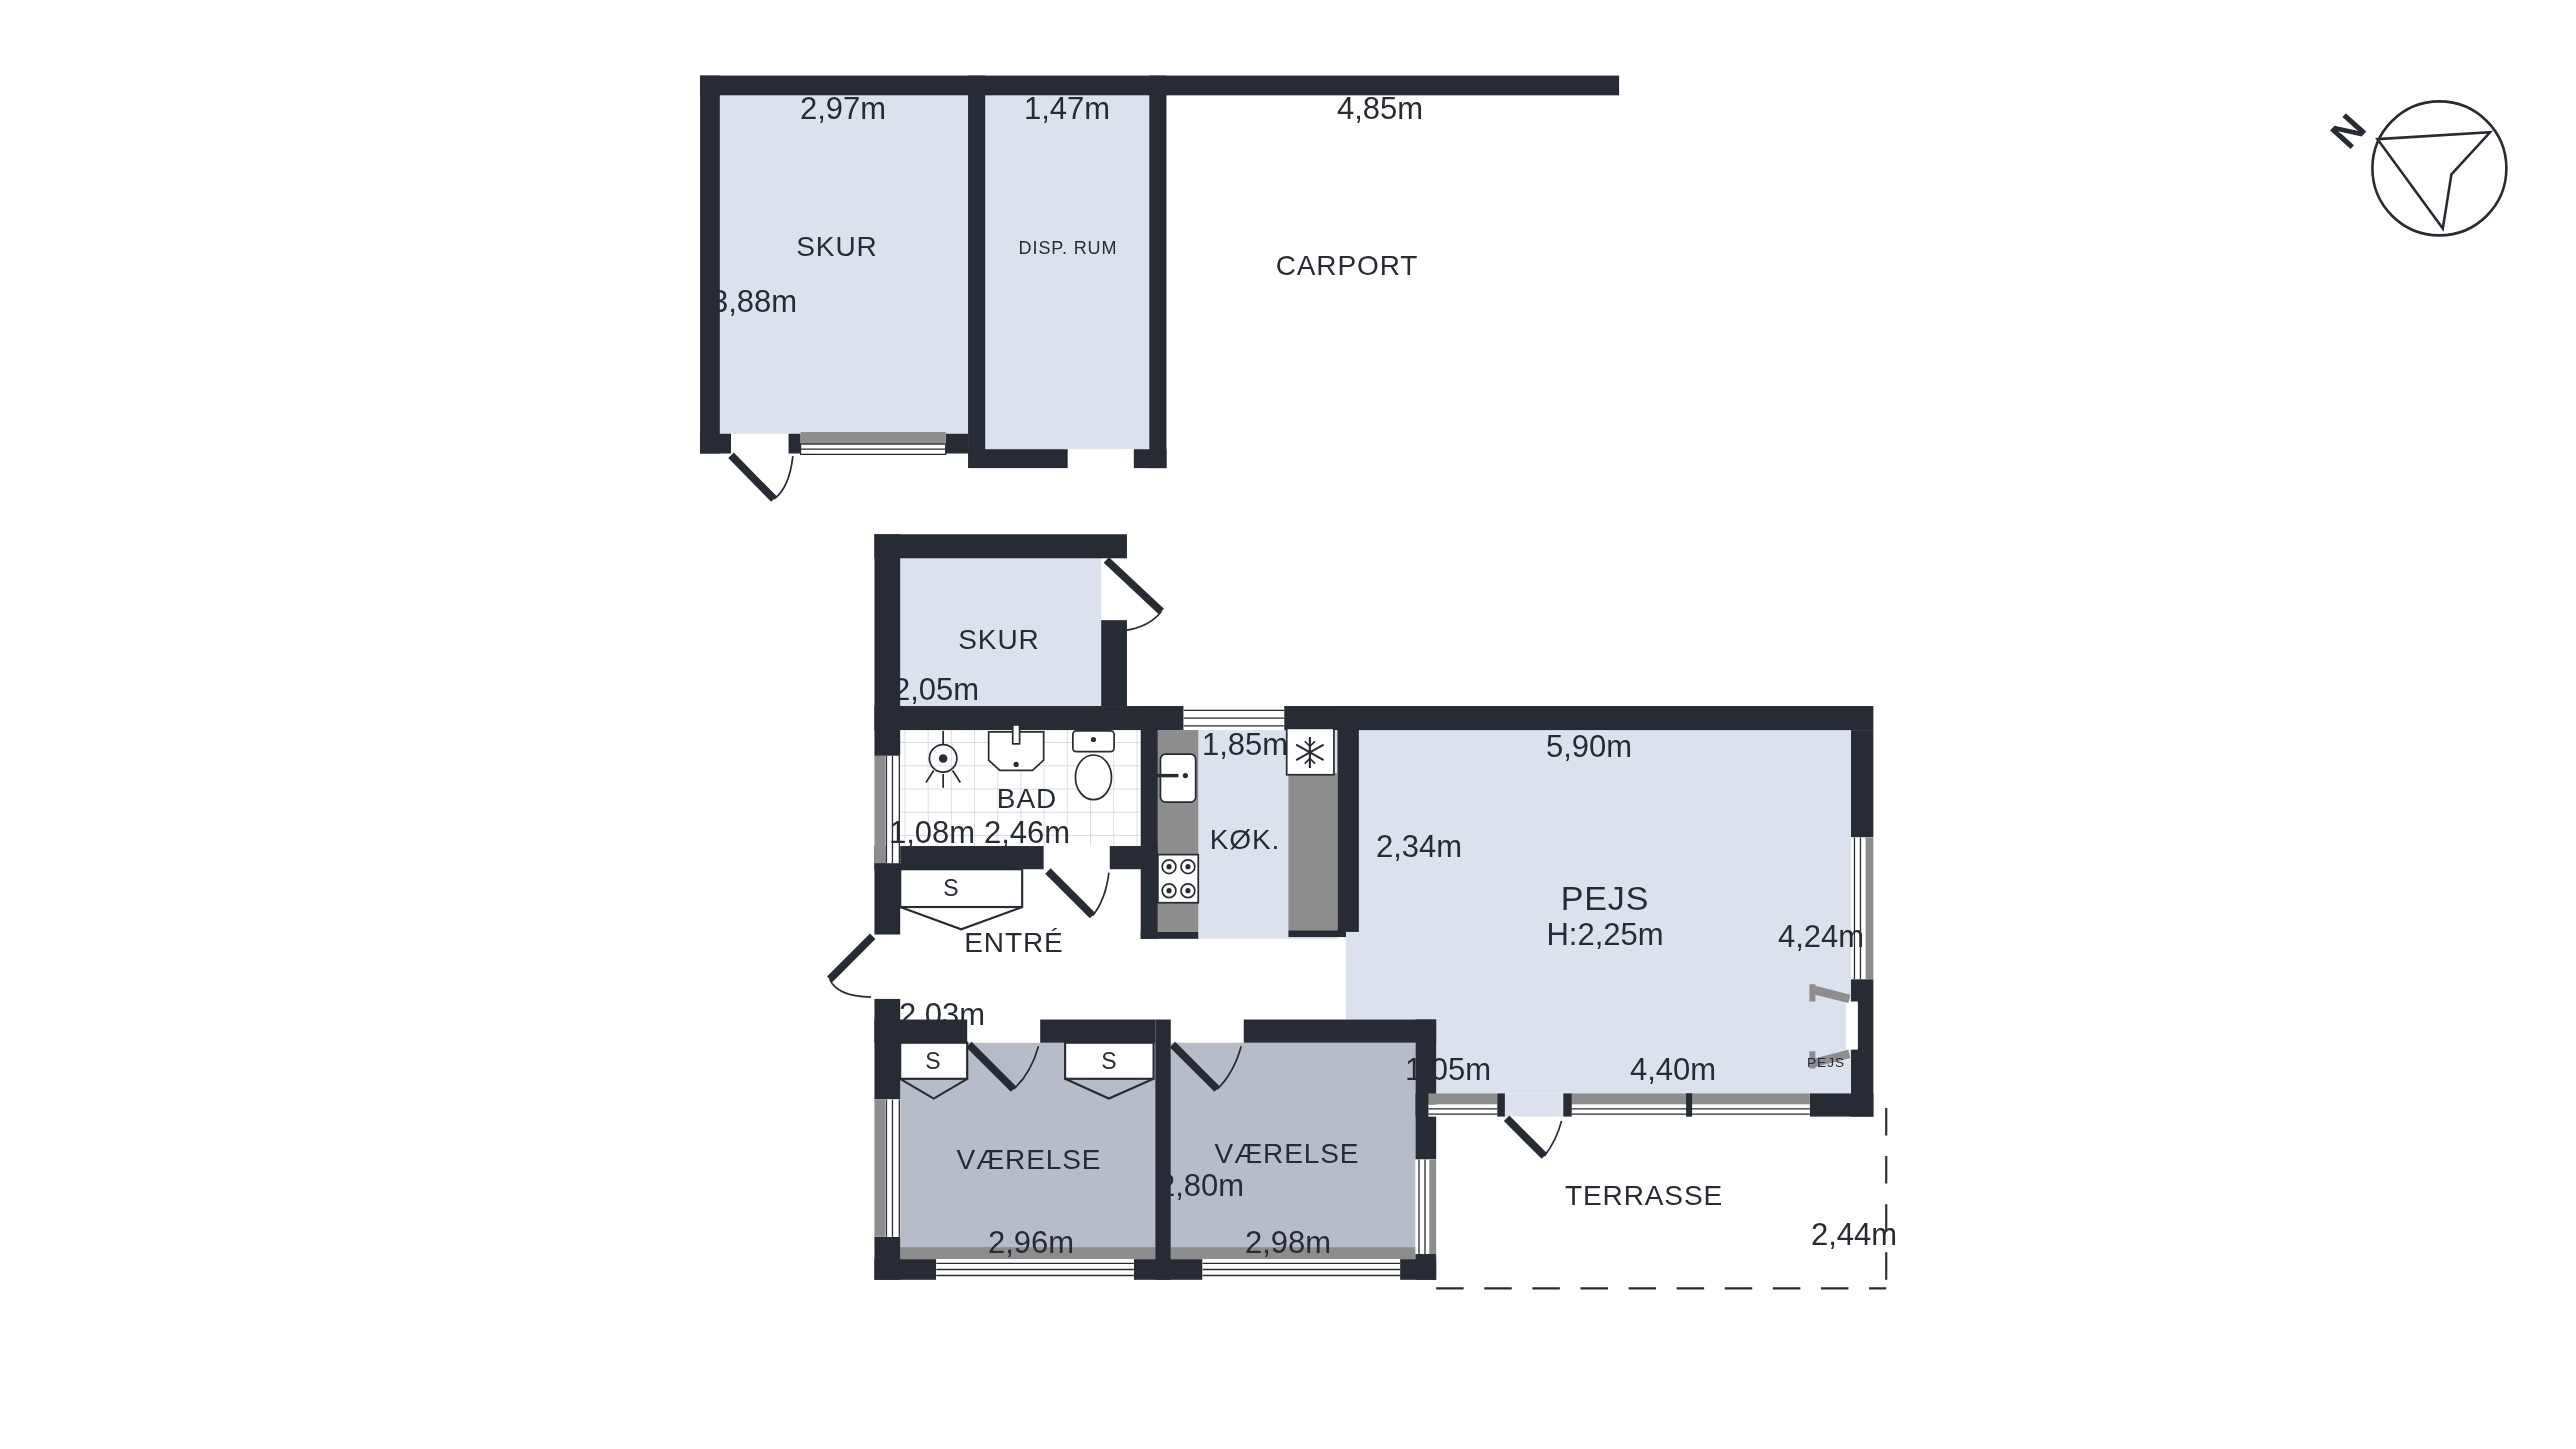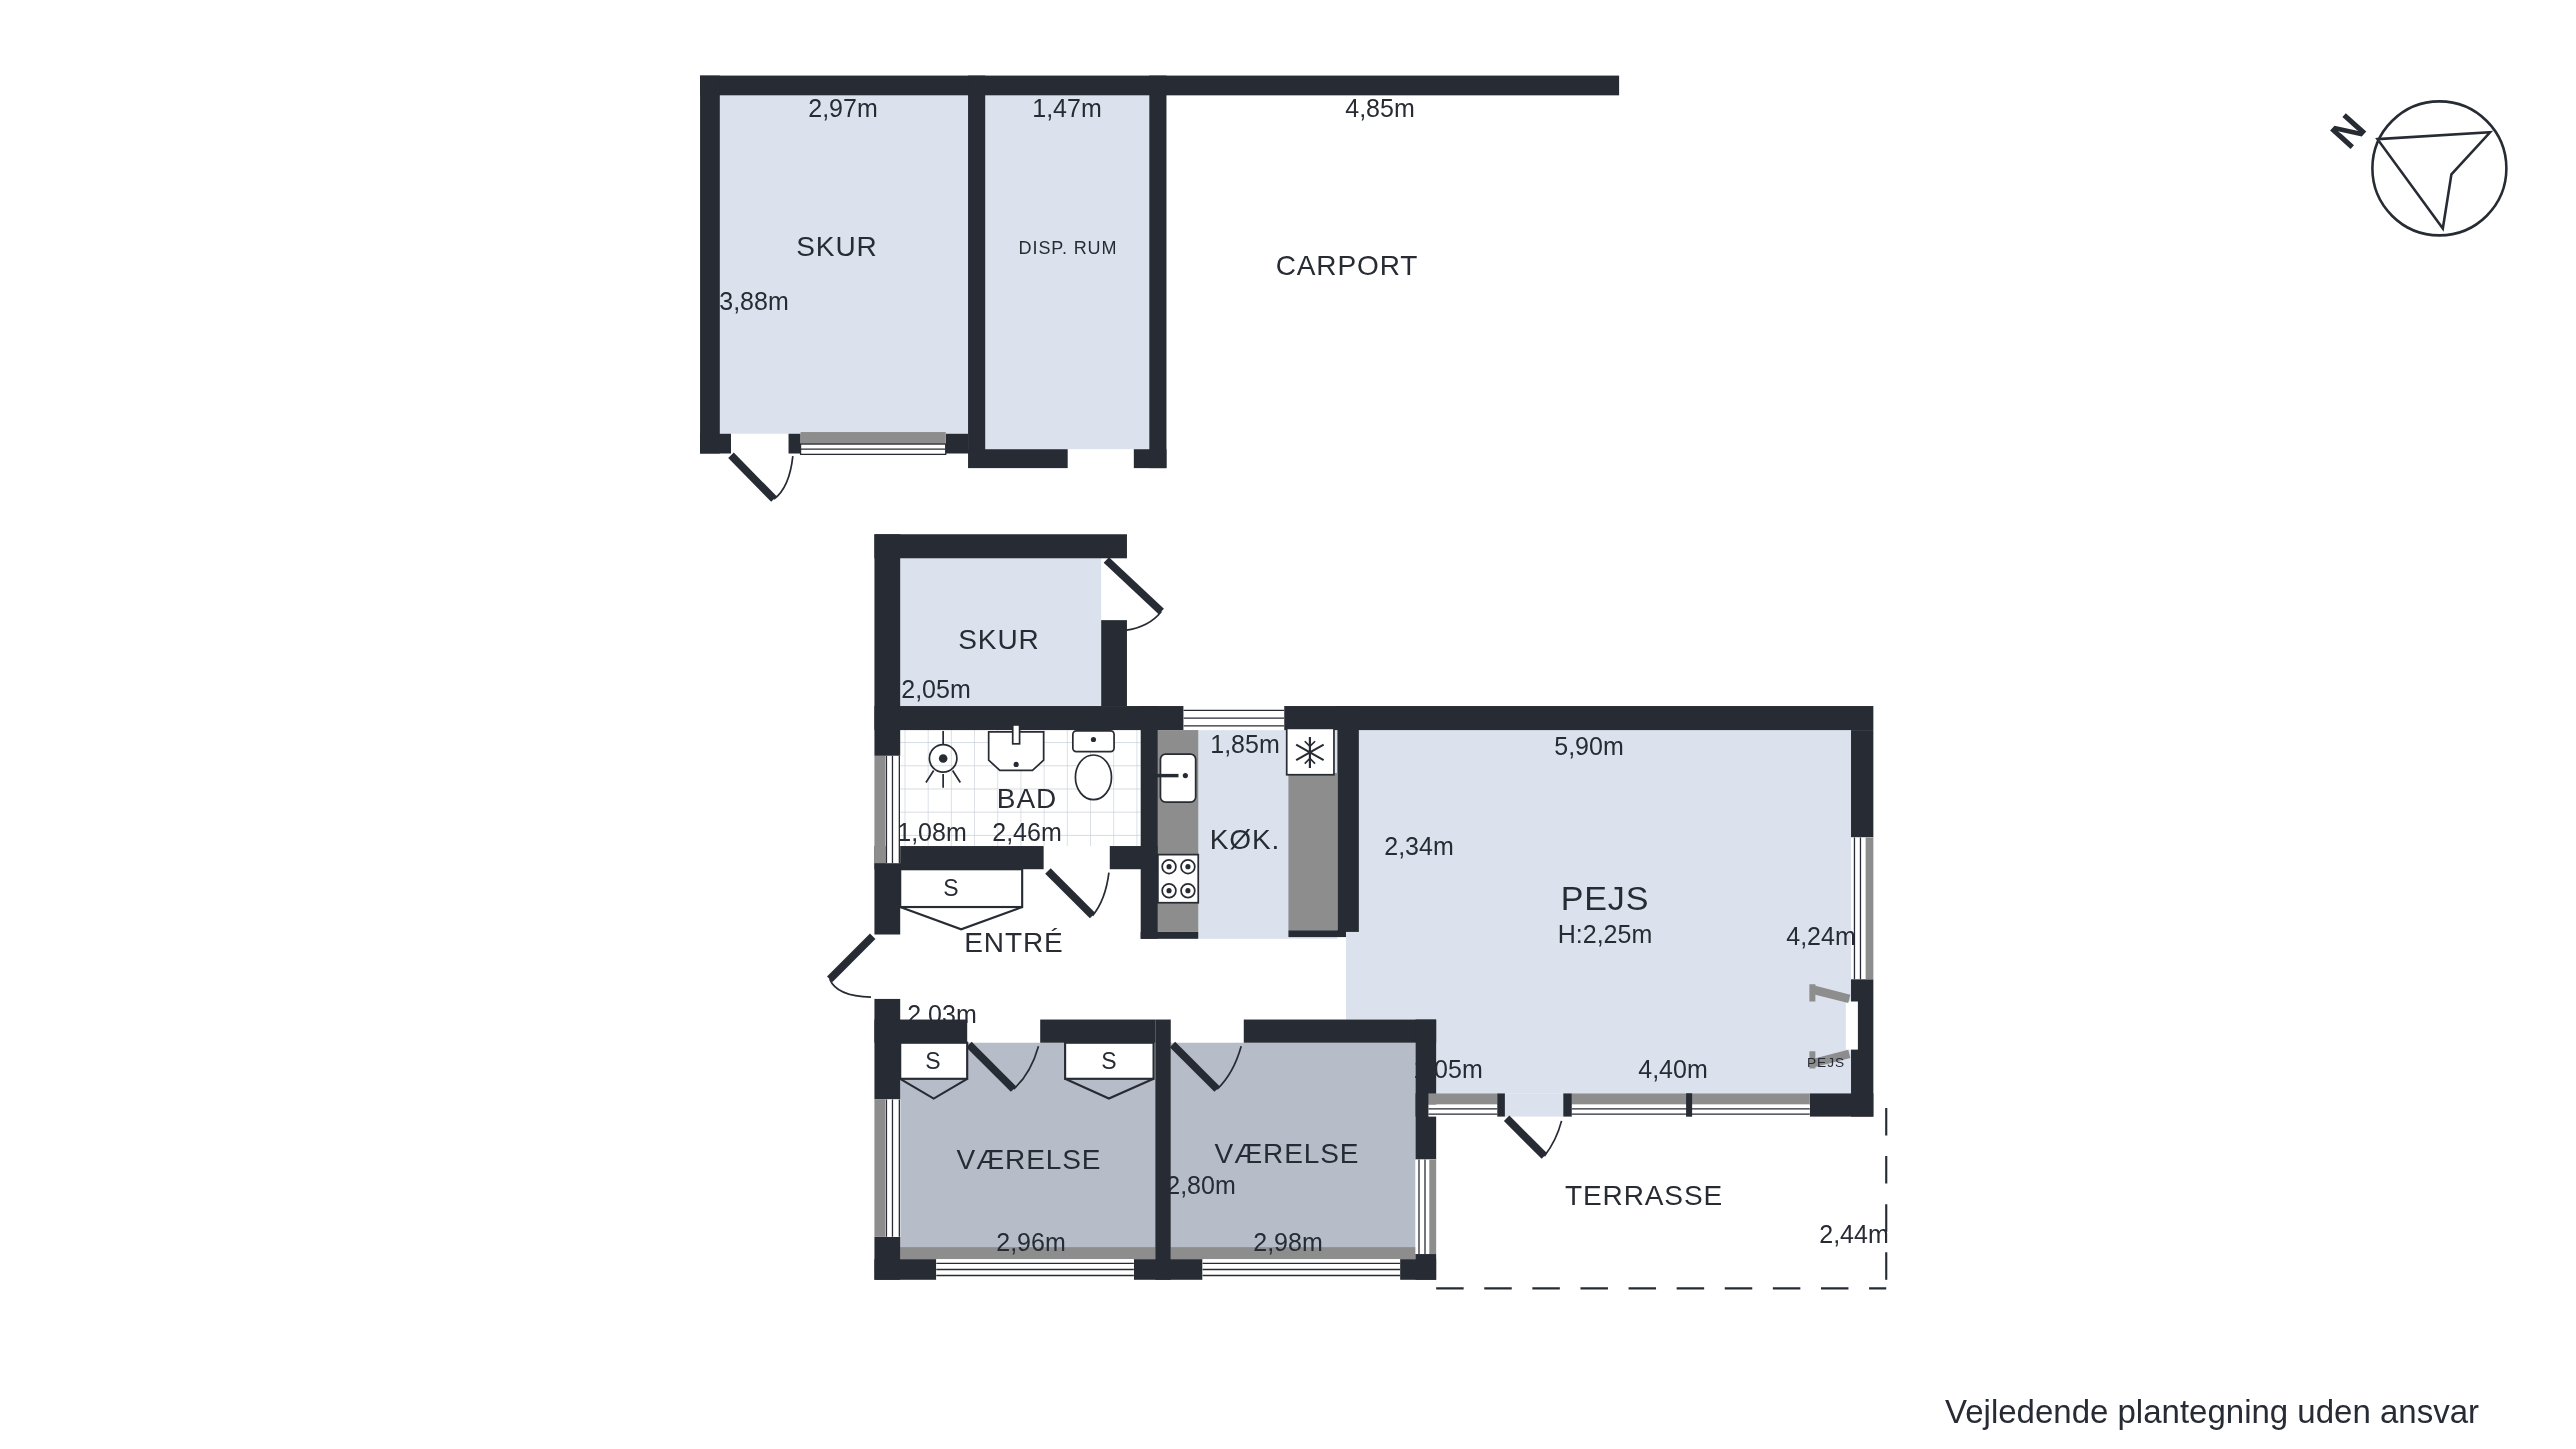--- a/index.html
+++ b/index.html
@@ -3,21 +3,21 @@
 <meta charset="utf-8">
 <style>
   html,body{margin:0;padding:0;background:#ffffff;}
   .canvas{position:relative;width:2576px;height:1449px;background:#ffffff;overflow:hidden;
           font-family:"Liberation Sans", sans-serif;color:#272b33;}
   svg{position:absolute;left:0;top:0;}
   .lbl{position:absolute;transform:translate(-50%,-50%);white-space:nowrap;color:#272b33;
        font-family:"Liberation Sans", sans-serif;line-height:1;}
   .room{font-size:28px;letter-spacing:0.9px;}
   .room-big{font-size:34px;letter-spacing:0.9px;}
-  .dim{font-size:25px;text-align:center;}
+  .dim{font-size:31px;text-align:center;}
   .tiny{font-size:13.7px;letter-spacing:0.9px;margin-top:36px;}
   .s-lbl{font-size:23px;}
   .disclaimer{font-size:33px;}
   .north{font-size:40px;font-weight:bold;transform:translate(-50%,-50%) rotate(-48deg);}
 </style>
 </head>
 <body>
 
 <div class="canvas">
 
@@ -287,16 +287,15 @@
 
 <div class="lbl room" style="left:1287px;top:1154px">VÆRELSE</div>
 <div class="lbl dim" style="left:1201px;top:1185px">2,80m</div>
 <div class="lbl dim" style="left:1288px;top:1242px">2,98m</div>
 
 <div class="lbl room" style="left:1644px;top:1196px">TERRASSE</div>
 <div class="lbl dim" style="left:1854px;top:1234px">2,44m</div>
 
 <div class="lbl north" style="left:2348px;top:131px">N</div>
 
-<div class="lbl disclaimer" style="left:2212px;top:1411px">Vejledende plantegning uden ansvar</div>
 
 </div>
 
 
 </body></html>

